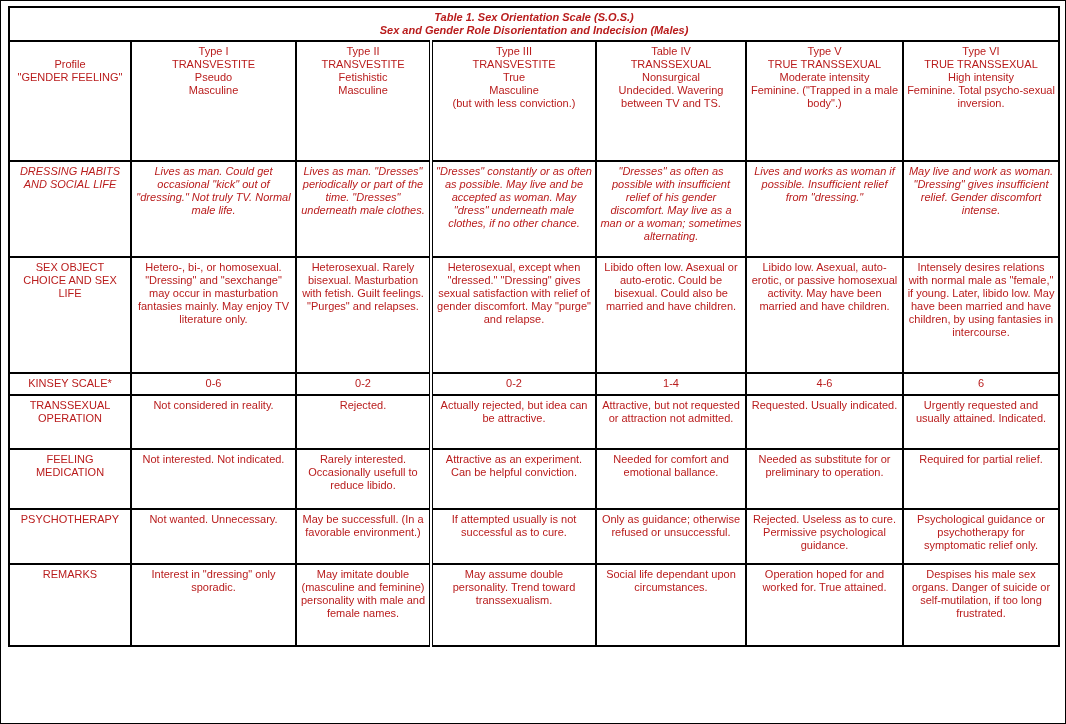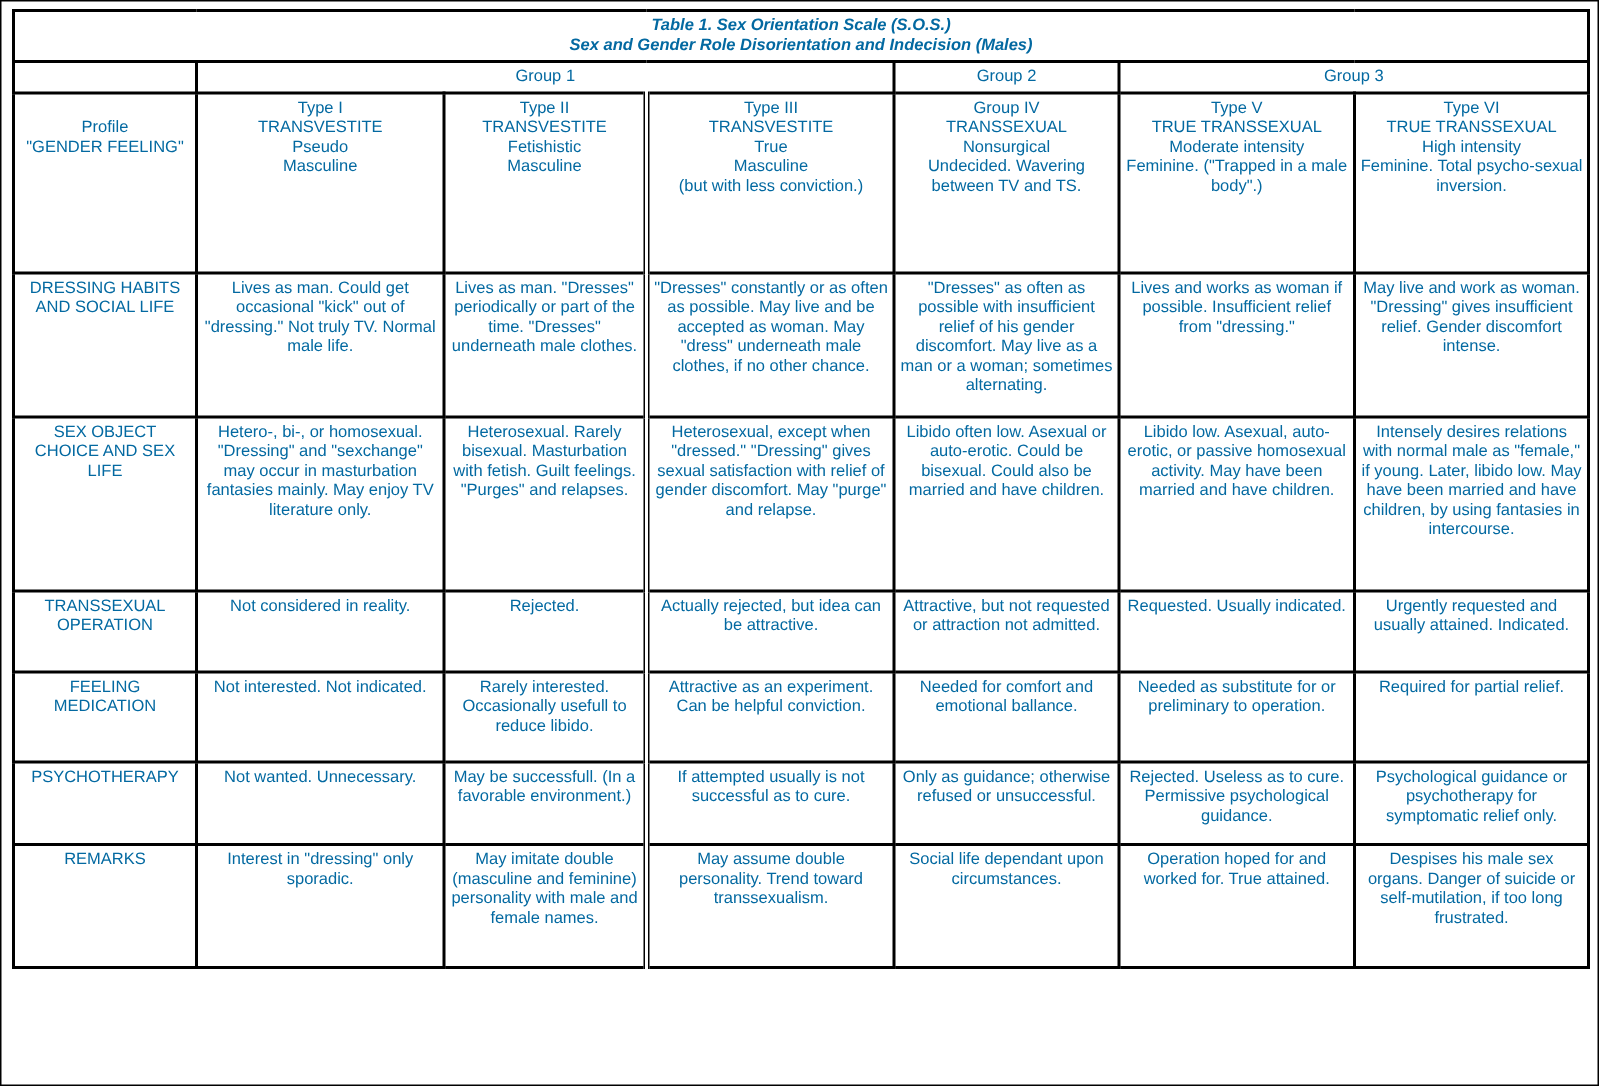--- a/index.html
+++ b/index.html
@@ -1,32 +1,32 @@
 <!DOCTYPE html>
 <html><head>
 <meta charset="utf-8">
 <style>
   html,body{margin:0;padding:0;background:#fff;}
   .page{
     width:1066px;height:724px;box-sizing:border-box;
     border:1px solid #000;background:#fff;padding:5px 7px;
-    font-family:"Liberation Sans",sans-serif;color:#0369a1;
+    font-family:"Liberation Sans",sans-serif;color:#b91c1c;
   }
   table.sos{border-collapse:collapse;width:1050px;table-layout:fixed;}
   table.sos td{
     border:2px solid #000;font-size:11px;line-height:13px;
     text-align:center;vertical-align:top;padding:3px 3px;
     word-wrap:break-word;
   }
   .title-cell{font-size:13px;line-height:16px;font-weight:bold;font-style:italic;padding:4px 2px;}
   .group-row td{padding:6px 2px;border-bottom:3px solid #000;}
   .profile-row td{height:112px;}
   .profile-flex{display:flex;flex-direction:column;height:112px;}
   .preline{white-space:pre-line;}
-  .row-dressing td{height:88px;}
+  .row-dressing td{height:88px;font-style:italic;}
   .row-sexlife td{height:108px;margin-left:23px;}
   .row-kinsey td{height:14px;border-top:4px double #000;}
   .row-conversion td{height:46px;border-top:3px solid #000;}
   .row-estrogen td{height:52px;border-top:4px double #000;}
   .row-psycho td{height:47px;}
   .row-remarks td{height:74px;}
   .dbl{border-left:4px double #000 !important;}
   .footer-cell{text-align:left;font-size:11px;line-height:14px;padding:3px 4px;height:36px;border-top:3px solid #000;}
 </style>
 </head>
@@ -45,26 +45,20 @@
     </colgroup>
 
     <tbody>
         <tr>
       <td colspan="7" class="title-cell">
         <div>Table 1. Sex Orientation Scale (S.O.S.)</div>
         <div>Sex and Gender Role Disorientation and Indecision (Males)</div>
       </td>
     </tr>
 
-    <tr class="group-row">
-      <td></td>
-      <td colspan="3">Group 1</td>
-      <td>Group 2</td>
-      <td colspan="2">Group 3</td>
-    </tr>
 
     <tr class="profile-row">
       <td>
         <div class="profile-flex">
           <div>&nbsp;</div>
           <div>Profile</div>
           <div>"GENDER FEELING"</div>
           <div>&nbsp;</div>
         </div>
       </td>
@@ -88,21 +82,21 @@
         <div class="profile-flex">
           <div>Type III</div>
           <div>TRANSVESTITE</div>
           <div>True</div>
           <div class="preline">Masculine
 (but with less conviction.)</div>
         </div>
       </td>
       <td>
         <div class="profile-flex">
-          <div>Group IV</div>
+          <div>Table IV</div>
           <div>TRANSSEXUAL</div>
           <div>Nonsurgical</div>
           <div class="preline">Undecided. Wavering between TV and TS.</div>
         </div>
       </td>
       <td>
         <div class="profile-flex">
           <div>Type V</div>
           <div>TRUE TRANSSEXUAL</div>
           <div>Moderate intensity</div>
@@ -132,20 +126,29 @@
     <tr class="row-sexlife">
       <td>SEX OBJECT CHOICE AND SEX LIFE</td>
       <td>Hetero-, bi-, or homosexual. "Dressing" and "sexchange" may occur in masturbation fantasies mainly. May enjoy TV literature only.</td>
       <td>Heterosexual. Rarely bisexual. Masturbation with fetish. Guilt feelings. "Purges" and relapses.</td>
       <td class="dbl">Heterosexual, except when "dressed." "Dressing" gives sexual satisfaction with relief of gender discomfort. May "purge" and relapse.</td>
       <td>Libido often low. Asexual or auto-erotic. Could be bisexual. Could also be married and have children.</td>
       <td>Libido low. Asexual, auto-erotic, or passive homosexual activity. May have been married and have children.</td>
       <td>Intensely desires relations with normal male as "female," if young. Later, libido low. May have been married and have children, by using fantasies in intercourse.</td>
     </tr>
 
+    <tr class="row-kinsey">
+      <td>KINSEY SCALE*</td>
+      <td>0-6</td>
+      <td>0-2</td>
+      <td class="dbl">0-2</td>
+      <td>1-4</td>
+      <td>4-6</td>
+      <td>6</td>
+    </tr>
 
     <tr class="row-conversion">
       <td>TRANSSEXUAL OPERATION</td>
       <td>Not considered in reality.</td>
       <td>Rejected.</td>
       <td class="dbl">Actually rejected, but idea can be attractive.</td>
       <td>Attractive, but not requested or attraction not admitted.</td>
       <td>Requested. Usually indicated.</td>
       <td>Urgently requested and usually attained. Indicated.</td>
     </tr>

